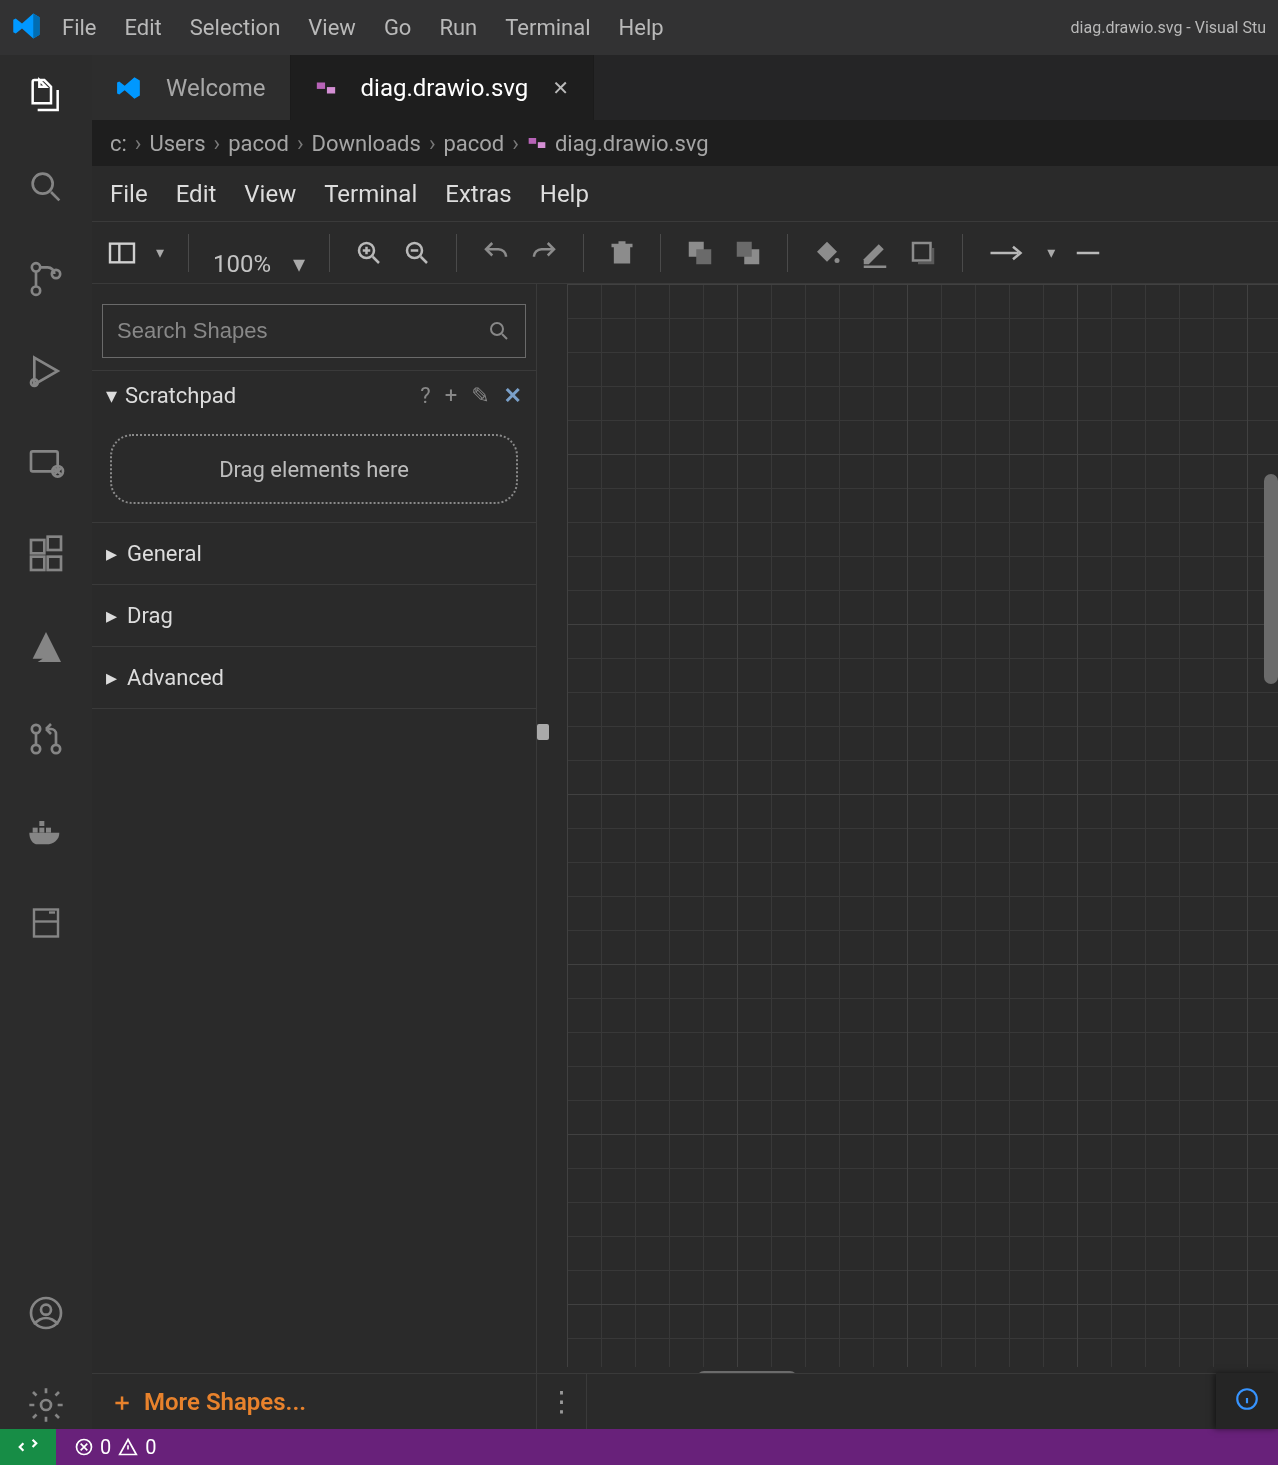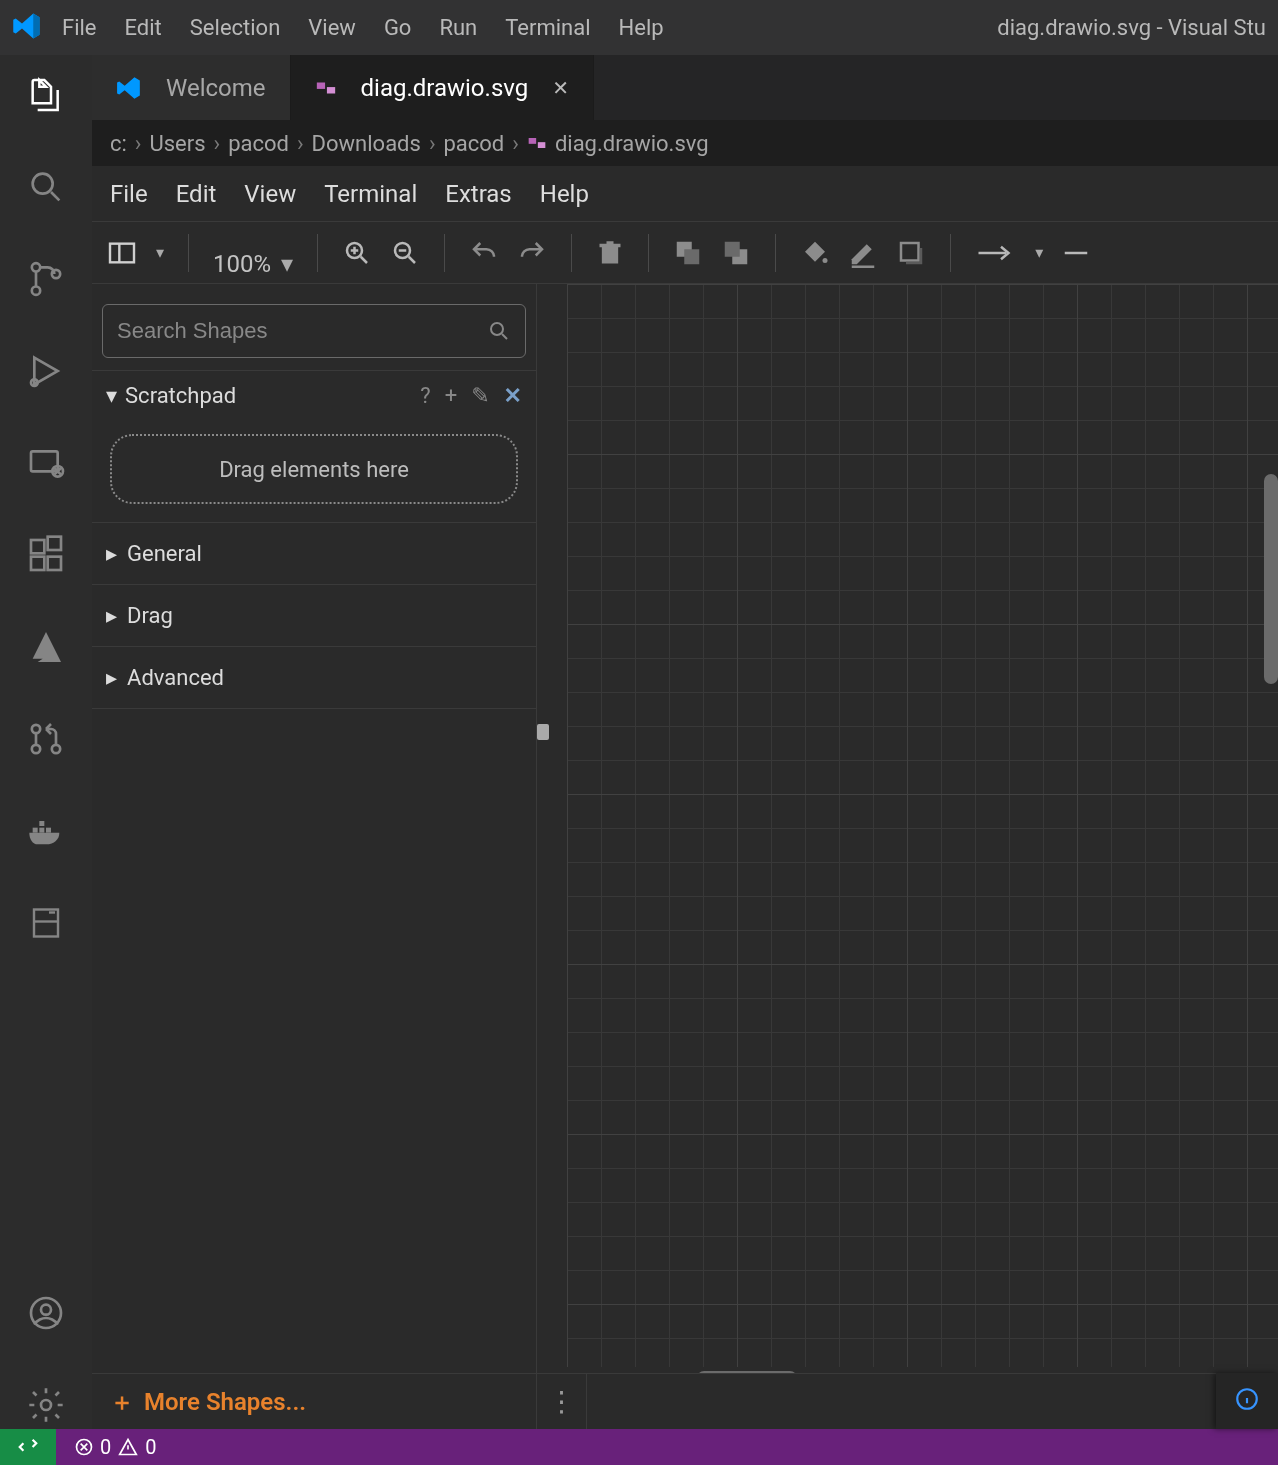--- a/index.html
+++ b/index.html
@@ -19,21 +19,21 @@
     background: #323233;
     display: flex;
     align-items: center;
     padding: 0 12px;
   }
   .titlebar .logo { margin-right: 20px; }
   .titlebar .menu { display: flex; gap: 28px; }
   .titlebar .menu span { font-size: 22px; color:#b9b9b9; cursor: pointer; }
   .titlebar .title {
     margin-left: auto;
-    font-size: 22px;
+    font-size: 16px;
     color: #b9b9b9;
     white-space: nowrap;
   }
 
   
   .main-grid {
     display: grid;
     grid-template-columns: 92px 1fr;
     height: calc(100% - 55px - 36px);
   }
@@ -105,21 +105,21 @@
   .drawio-toolbar {
     height: 62px;
     background: #2a2a2a;
     display: flex;
     align-items: center;
     padding-left: 14px;
     gap: 18px;
     color: #9b9b9b;
     border-bottom:1px solid #3a3a3a;
   }
-  .tb { display:flex; align-items:center; gap:10px; font-size:24px; color:#c3c3c3; cursor:pointer;margin-top:22px;}
+  .tb { display:flex; align-items:center; gap:22px; font-size:24px; color:#c3c3c3; cursor:pointer;margin-top:22px;}
   .sep { width:1px; height:38px; background:#4a4a4a; margin:0 6px;}
   .tb svg, .icn svg { display:block; }
   .icn { cursor:pointer; color:#9b9b9b; }
 
   .drawio-body {
     flex:1;
     display:grid;
     grid-template-columns: 445px 1fr;
     min-height:0;
     position:relative;
@@ -127,21 +127,21 @@
 
   .shapes-pane {
     background:#2a2a2a;
     border-right:1px solid #3a3a3a;
     display:flex;
     flex-direction:column;
   }
   .searchwrap { padding:20px 10px 12px 10px; }
   .searchbox {
     border:1px solid #6a6a6a;
-    border-radius:6px;
+    border-radius:0;
     height:54px;
     display:flex;
     align-items:center;
     padding:0 14px;
     gap:12px;
   }
   .searchbox input {
     flex:1; background:transparent; border:none; outline:none;
     color:#ccc; font-size:22px;
   }

